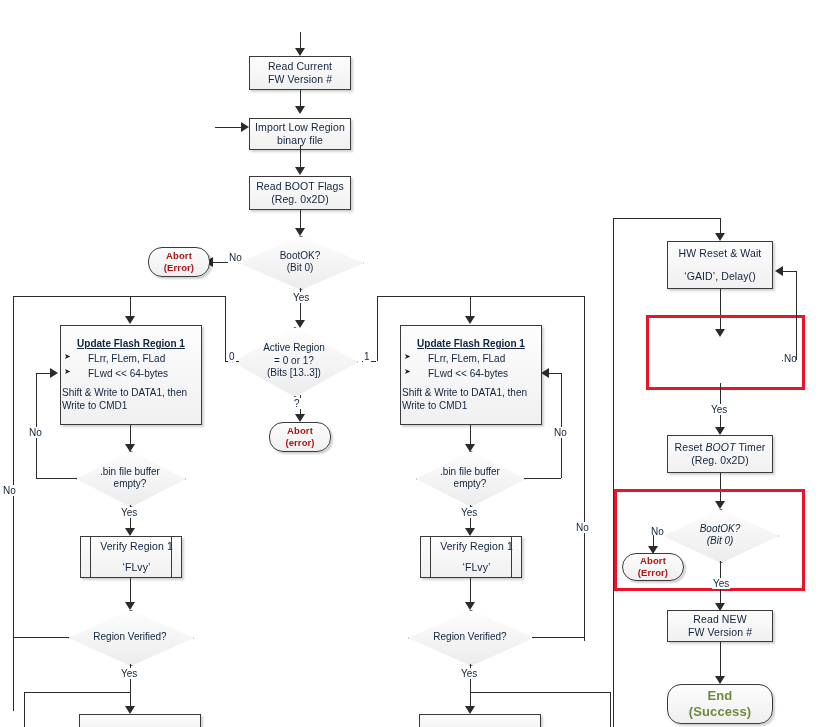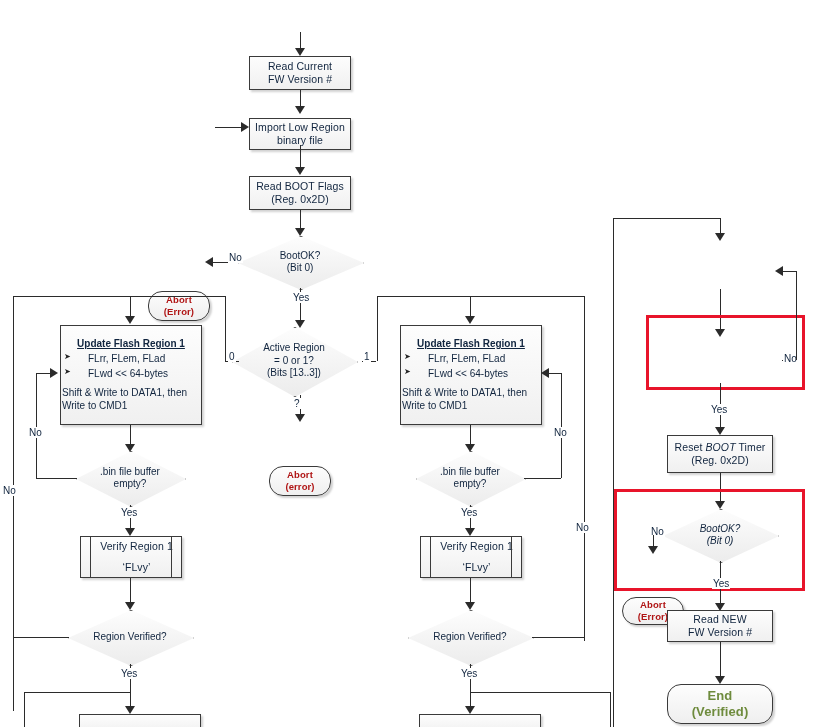--- a/index.html
+++ b/index.html
@@ -11,21 +11,21 @@
         align-items:center;justify-content:center;text-align:center;color:#10243e;
         font-size:10.5px;line-height:1.25;letter-spacing:0.1px;}
 
   .proc{border:1px solid #3a3a3a;background:linear-gradient(180deg,#fdfdfd 0%,#f0f0f0 100%);
         box-shadow:2px 2px 2px rgba(0,0,0,0.18);}
 
   .term{border:1px solid #3a3a3a;border-radius:14px;
         background:linear-gradient(180deg,#fdfdfd 0%,#efefef 100%);
         box-shadow:2px 2px 2px rgba(0,0,0,0.18);font-weight:bold;}
   .term.start{color:#2f6fb5;font-size:13px;}
-  .term.abort{color:#b01515;font-size:9.5px;font-weight:bold;margin-top:44px;}
+  .term.abort{color:#b01515;font-size:9.5px;font-weight:bold;}
   .term.end{color:#6e8b3d;font-size:13px;}
 
   .predef{border:1px solid #3a3a3a;background:linear-gradient(180deg,#fdfdfd 0%,#f0f0f0 100%);
           box-shadow:2px 2px 2px rgba(0,0,0,0.18);padding-left:11px;}
   .predef .bar{position:absolute;top:0;bottom:0;width:1px;background:#3a3a3a;}
   .predef .bar.l{left:9px;} .predef .bar.r{right:9px;}
 
   
   .dec{position:absolute;display:flex;align-items:center;justify-content:center;}
   .dec .dia{position:absolute;left:0;top:0;width:100%;height:100%;
@@ -272,20 +272,24 @@
   <div class="ln lnh" style="left:470px;top:692px;width:140px;"></div>
   <div class="ln lnv" style="left:610px;top:692px;height:35px;"></div>
   <div class="arw d" style="left:465px;top:706px;"></div>
   <div class="node proc" style="left:419px;top:714px;width:122px;height:20px;"></div>
 
   <div class="ln lnv" style="left:613px;top:218px;height:509px;"></div>
   <div class="ln lnh" style="left:613px;top:218px;width:107px;"></div>
   <div class="ln lnv" style="left:720px;top:218px;height:18px;"></div>
   <div class="arw d" style="left:715px;top:233px;"></div>
 
+  <div class="node proc" style="left:667px;top:241px;width:106px;height:48px;">
+    <span>HW Reset &amp; Wait</span>
+    <span style="margin-top:9px;">‘GAID’, Delay()</span>
+  </div>
 
   <div class="ln lnv" style="left:720px;top:289px;height:44px;"></div>
   <div class="arw d" style="left:715px;top:329px;"></div>
 
   <div class="redbox" style="left:646px;top:315px;width:159px;height:75px;"></div>
 
 
   <div class="ln lnh" style="left:782px;top:360px;width:14px;"></div>
   <div class="lbl" style="left:783px;top:353px;">No</div>
   <div class="ln lnv" style="left:796px;top:271px;height:89px;"></div>
@@ -332,16 +336,16 @@
   <div class="node proc" style="left:667px;top:610px;width:106px;height:32px;">
     <span>Read NEW</span>
     <span>FW Version #</span>
   </div>
 
   <div class="ln lnv" style="left:720px;top:642px;height:38px;"></div>
   <div class="arw d" style="left:715px;top:676px;"></div>
 
   <div class="node term end" style="left:667px;top:684px;width:106px;height:40px;">
     <span>End</span>
-    <span>(Verified)</span>
+    <span>(Success)</span>
   </div>
 
 </div>
 
 </body></html>

